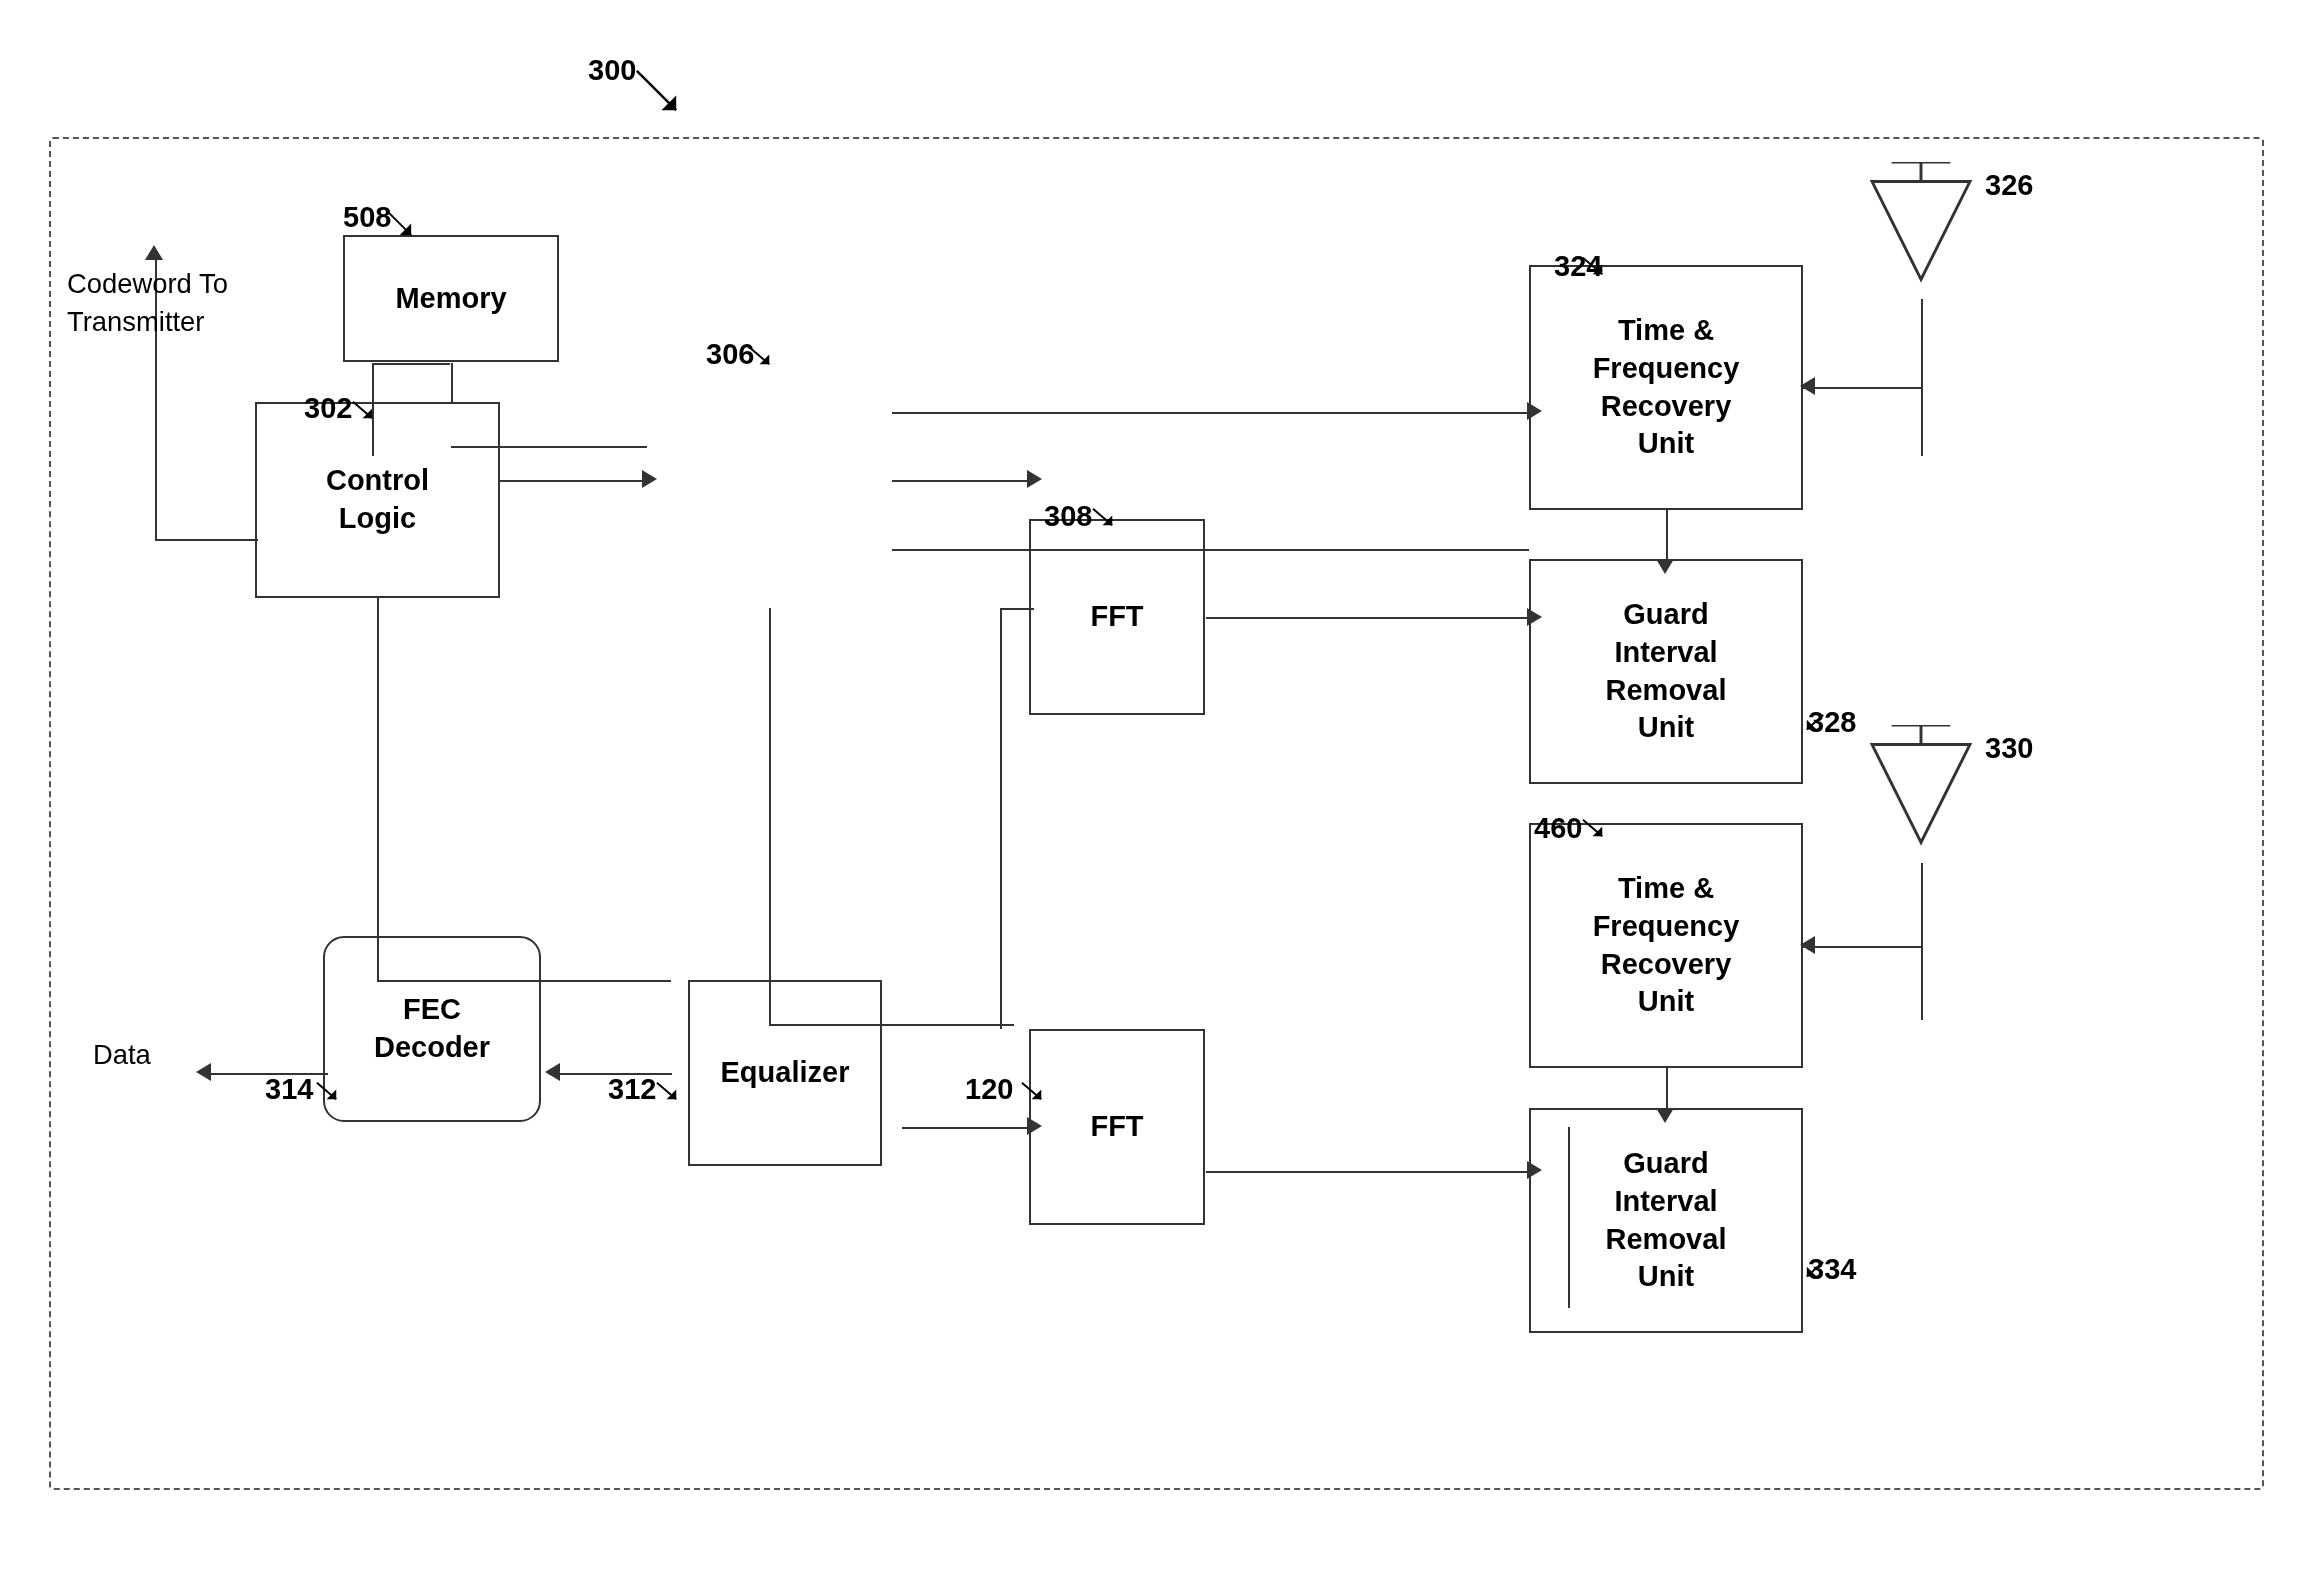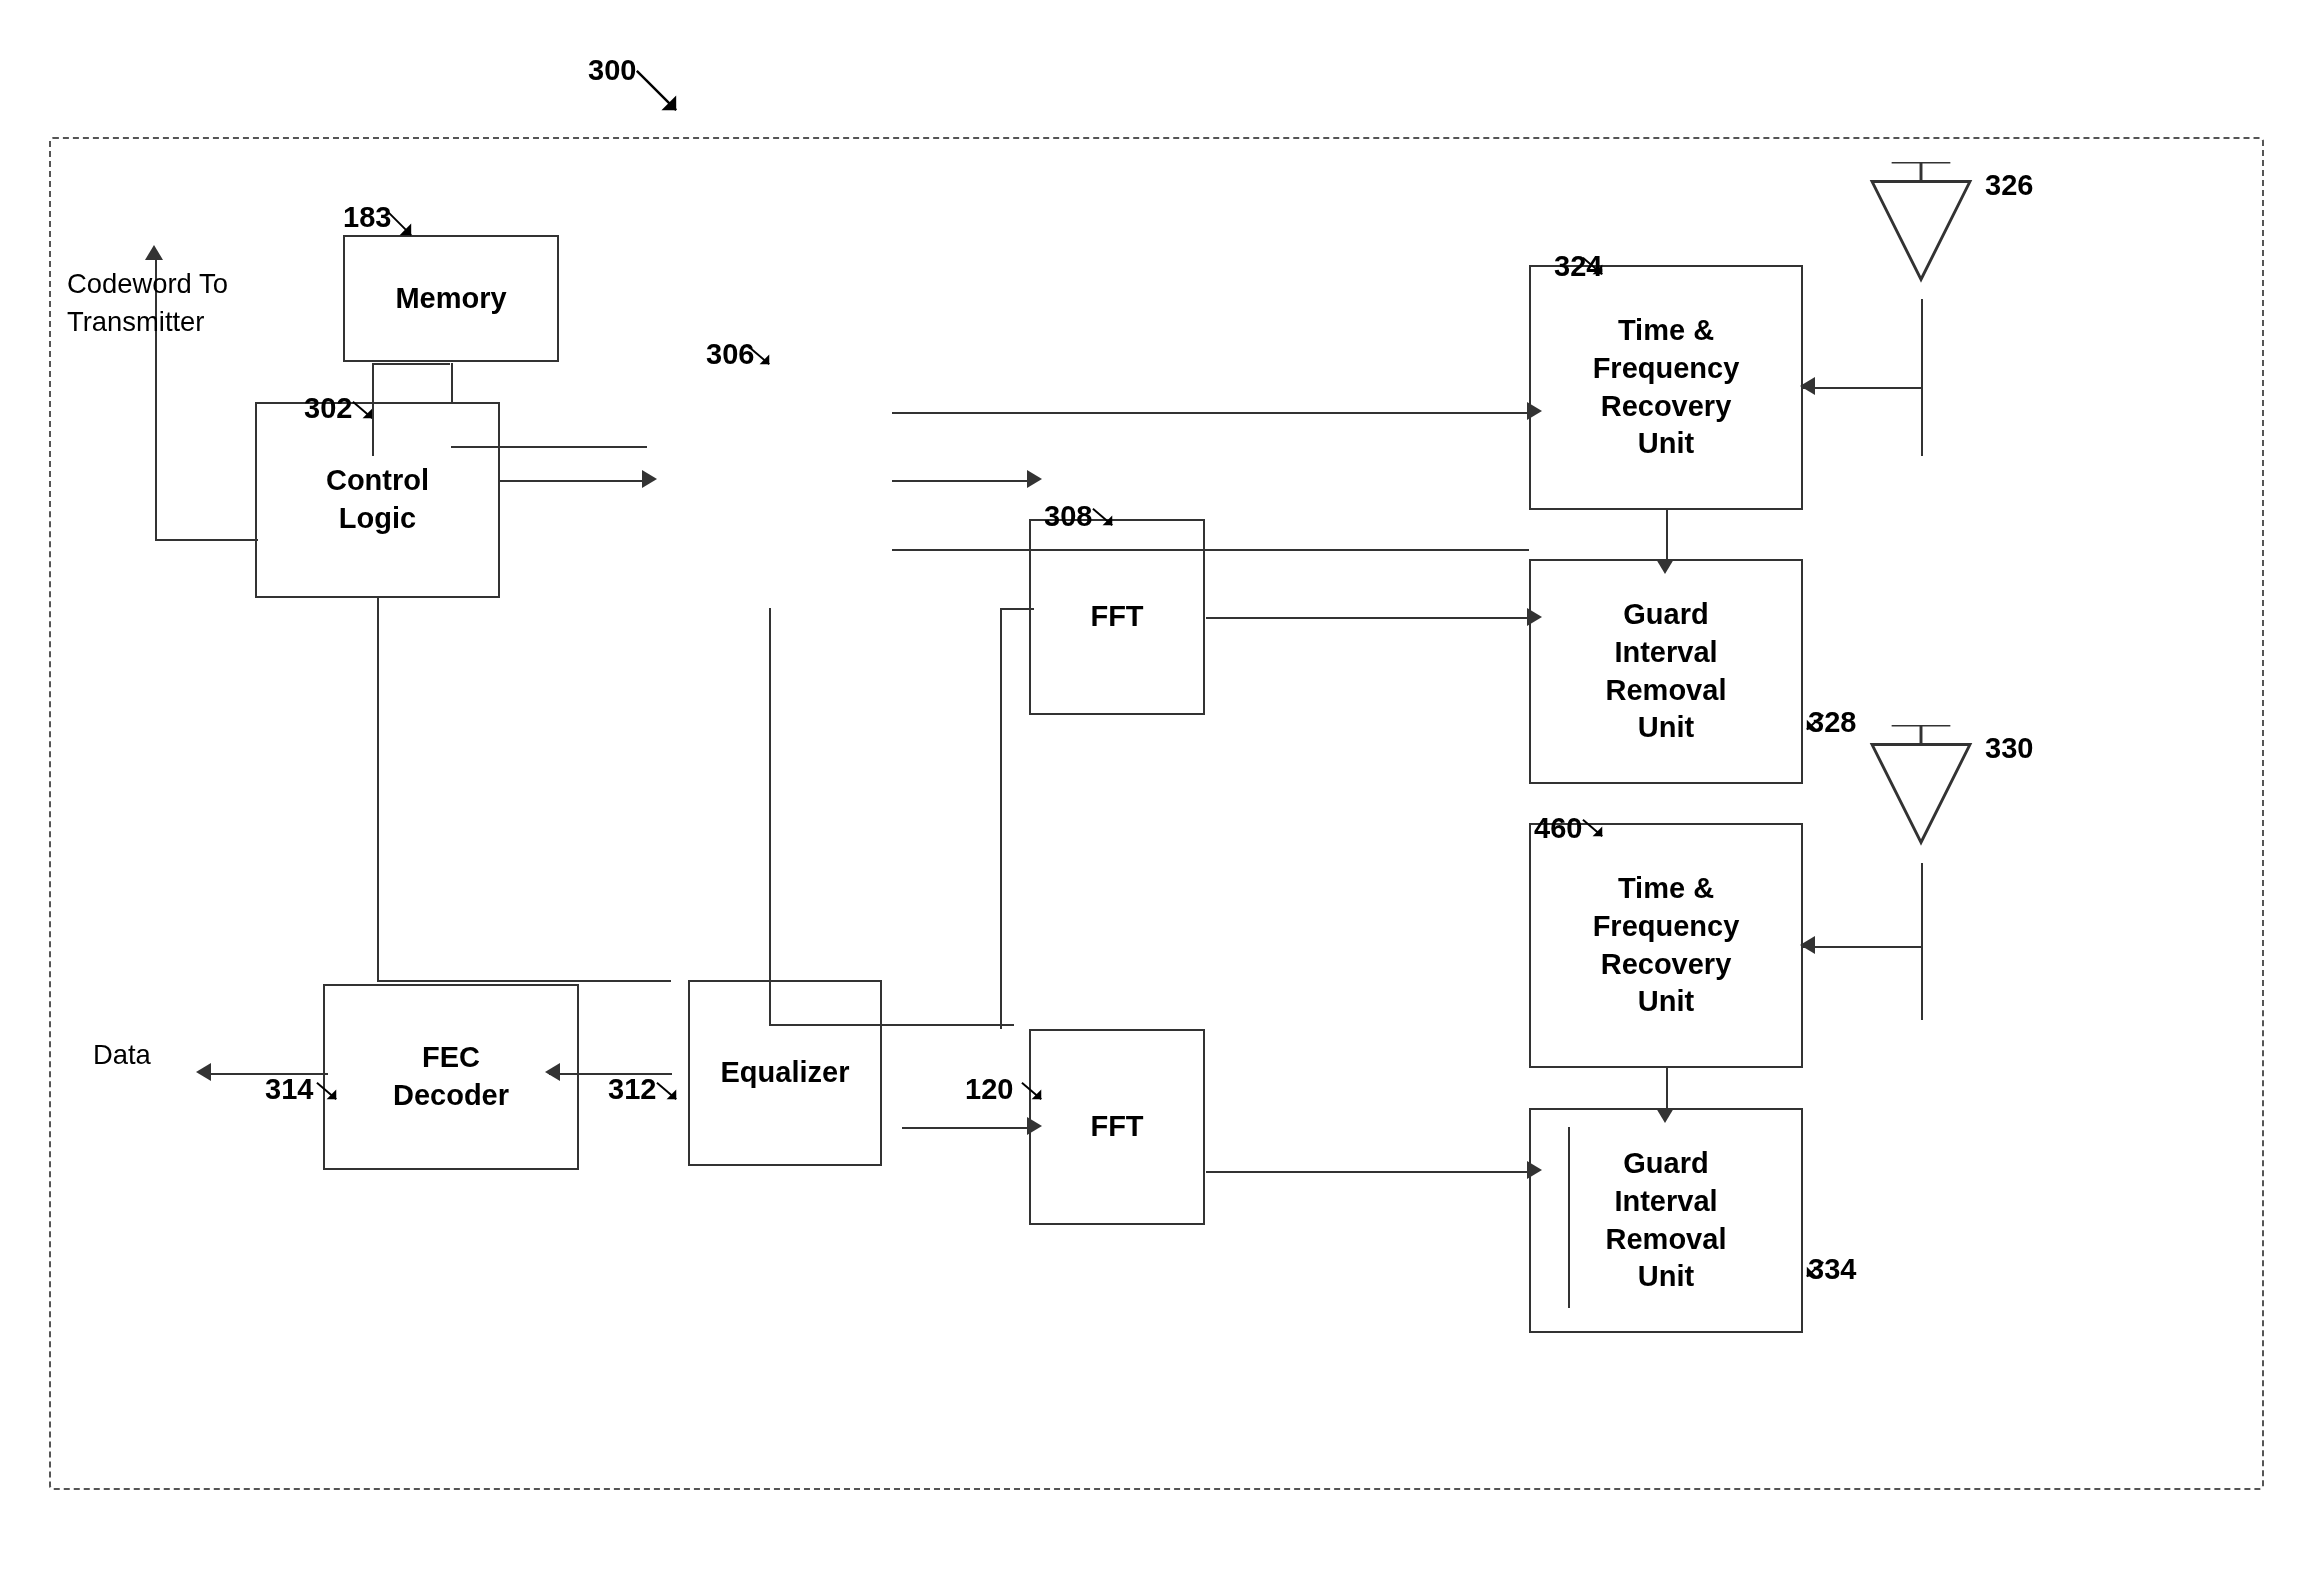--- a/index.html
+++ b/index.html
@@ -123,21 +123,21 @@
     <line x1="10" y1="10" x2="50" y2="50" stroke="#000" stroke-width="2.5"></line>
     <polygon points="50,50 35,50 50,35" fill="#000"></polygon>
   </svg>
 
   <div class="main-box"></div>
 
   <div class="block-box" style="top:235px; left:343px; width:216px; height:127px;">
     <span>Memory</span>
   </div>
 
-  <div class="ref-label" style="top:201px; left:343px;">183</div>
+  <div class="ref-label" style="top:201px; left:343px;">508</div>
   <svg style="position:absolute;top:206px;left:382px;" width="39" height="34" viewBox="0 0 40 35">
     <line x1="5" y1="5" x2="30" y2="30" stroke="#000" stroke-width="2"></line>
     <polygon points="30,30 18,30 30,18" fill="#000"></polygon>
   </svg>
 
   <div class="block-box" style="top:402px; left:255px; width:245px; height:196px;">
     <span>Control<br>Logic</span>
   </div>
 
   <div class="ref-label" style="top:392px; left:304px;">302</div>
@@ -176,21 +176,21 @@
   <div class="block-box" style="top:980px; left:688px; width:194px; height:186px;">
     <span>Equalizer</span>
   </div>
 
   <div class="ref-label" style="top:1073px; left:608px;">312</div>
   <svg style="position:absolute;top:1078px;left:652px;" width="34" height="29" viewBox="0 0 35 30">
     <line x1="5" y1="5" x2="25" y2="22" stroke="#000" stroke-width="2"></line>
     <polygon points="25,22 15,22 25,12" fill="#000"></polygon>
   </svg>
 
-  <div class="block-box" style="top:984px; left:323px; width:256px; height:186px;">
+  <div class="block-box" style="top:936px; left:323px; width:218px; height:186px;border-radius:21px;">
     <span>FEC<br>Decoder</span>
   </div>
 
   <div class="ref-label" style="top:1073px; left:265px;">314</div>
   <svg style="position:absolute;top:1078px;left:312px;" width="34" height="29" viewBox="0 0 35 30">
     <line x1="5" y1="5" x2="25" y2="22" stroke="#000" stroke-width="2"></line>
     <polygon points="25,22 15,22 25,12" fill="#000"></polygon>
   </svg>
 
   <div class="block-box" style="top:265px; left:1529px; width:274px; height:245px;">

